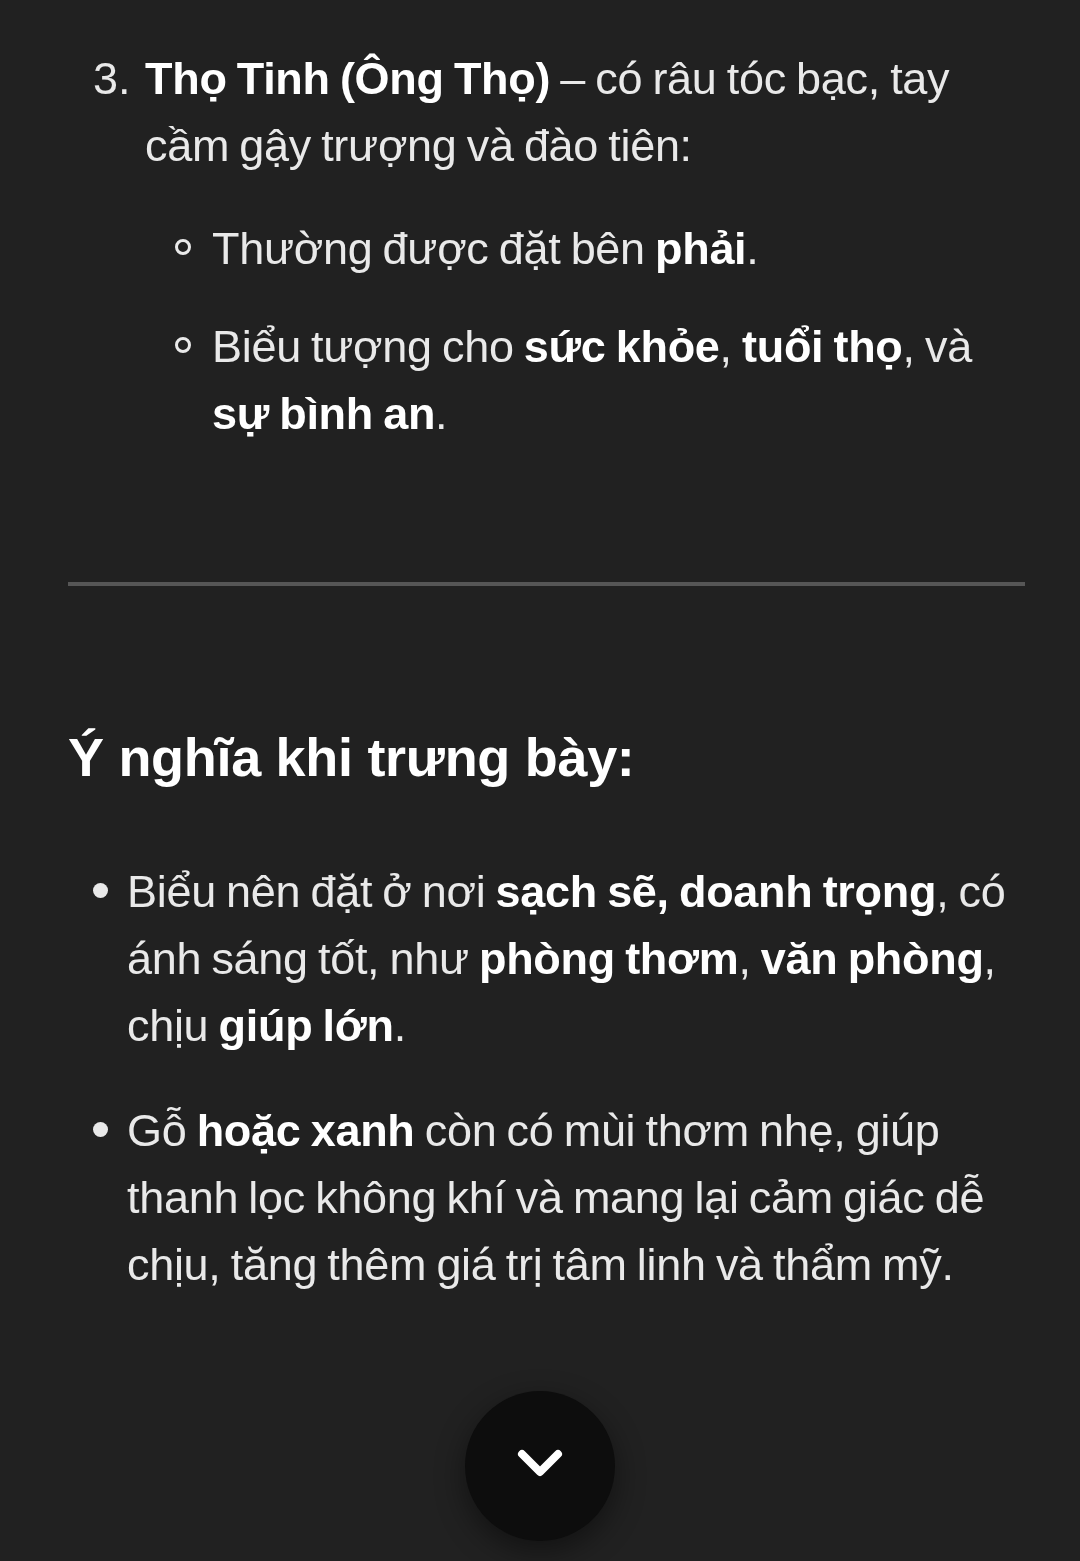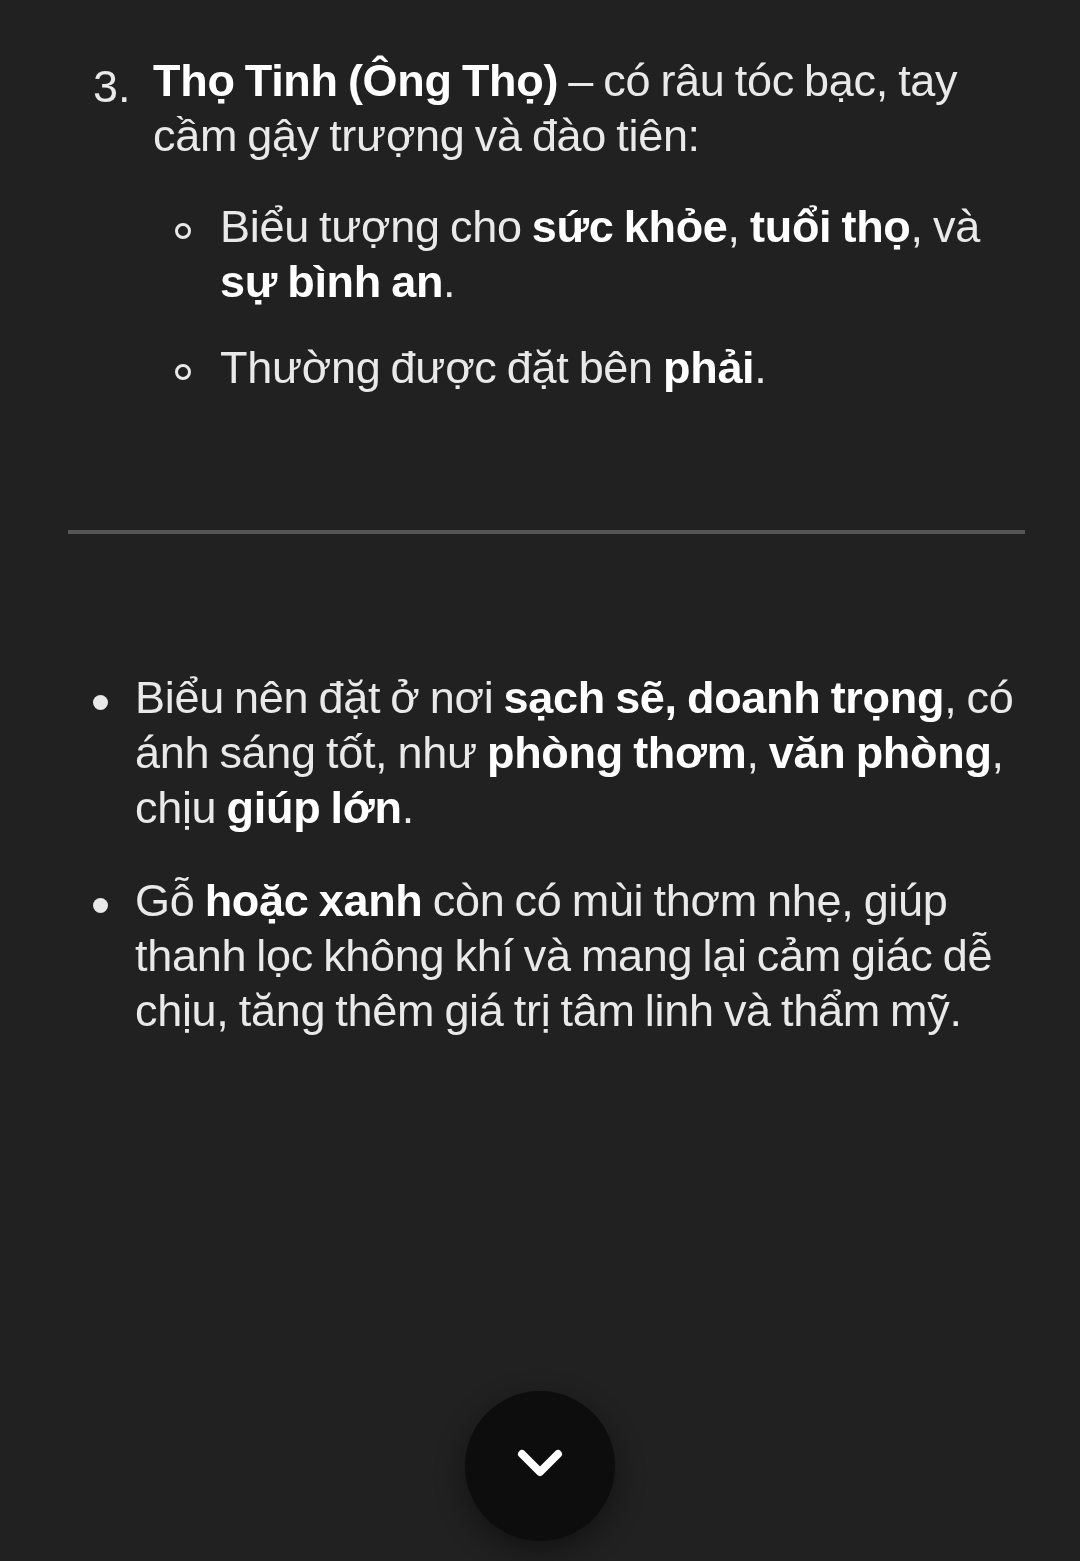--- a/index.html
+++ b/index.html
@@ -18,23 +18,23 @@
     background:var(--background);
     color:var(--text);
     font-family:"Liberation Sans","DejaVu Sans",sans-serif;
     overflow:hidden;
     position:relative;
   }
   .content{
     padding:45px 55px 0 68px;
   }
   p.t{
-    margin:8px;
+    margin:0;
     font-size:45px;
-    line-height:55px;
+    line-height:67px;
     letter-spacing:-0.3px;
     word-spacing:-2px;
   }
   .b{font-weight:700;color:var(--bold_text);}
   
   .olitem{position:relative;padding-left:77px;}
   .olnum{
     position:absolute;left:25px;top:0;
     font-size:45px;line-height:67px;
   }
@@ -90,31 +90,32 @@
 
 <div class="content">
 
   <div class="olitem">
     <span class="olnum">3.</span>
     <p class="t"><span class="b">Thọ Tinh (Ông Thọ)</span><span> – có râu tóc bạc, tay cầm gậy trượng và đào tiên:</span></p>
 
     <div class="sublist">
       <div class="subitem">
         <span class="ring"></span>
-        <p class="t"><span>Biểu tượng cho </span><span class="b">sức khỏe</span><span>, </span><span class="b">tuổi thọ</span><span>, và </span><span class="b">sự bình an</span><span>.</span></p>
+        <p class="t"><span>Thường được đặt bên </span><span class="b">phải</span><span>.</span></p>
       </div>
       <div class="subitem">
         <span class="ring"></span>
-        <p class="t"><span>Thường được đặt bên </span><span class="b">phải</span><span>.</span></p>
+        <p class="t"><span>Biểu tượng cho </span><span class="b">sức khỏe</span><span>, </span><span class="b">tuổi thọ</span><span>, và </span><span class="b">sự bình an</span><span>.</span></p>
       </div>
     </div>
   </div>
 
   <hr class="divider">
 
+  <h2 class="heading">Ý nghĩa khi trưng bày:</h2>
 
   <div class="mainlist">
     <div class="mainitem">
       <span class="dot"></span>
       <p class="t"><span>Biểu nên đặt ở nơi </span><span class="b">sạch sẽ, doanh trọng</span><span>, có ánh sáng tốt, như </span><span class="b">phòng thơm</span><span>, </span><span class="b">văn phòng</span><span>, chịu </span><span class="b">giúp lớn</span><span>.</span></p>
     </div>
     <div class="mainitem">
       <span class="dot"></span>
       <p class="t"><span>Gỗ </span><span class="b">hoặc xanh</span><span> còn có mùi thơm nhẹ, giúp thanh lọc không khí và mang lại cảm giác dễ chịu, tăng thêm giá trị tâm linh và thẩm mỹ.</span></p>
     </div>

